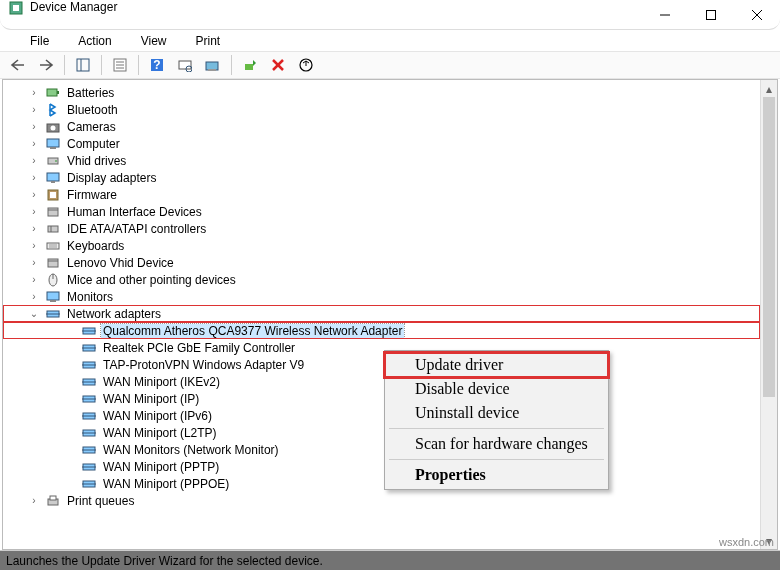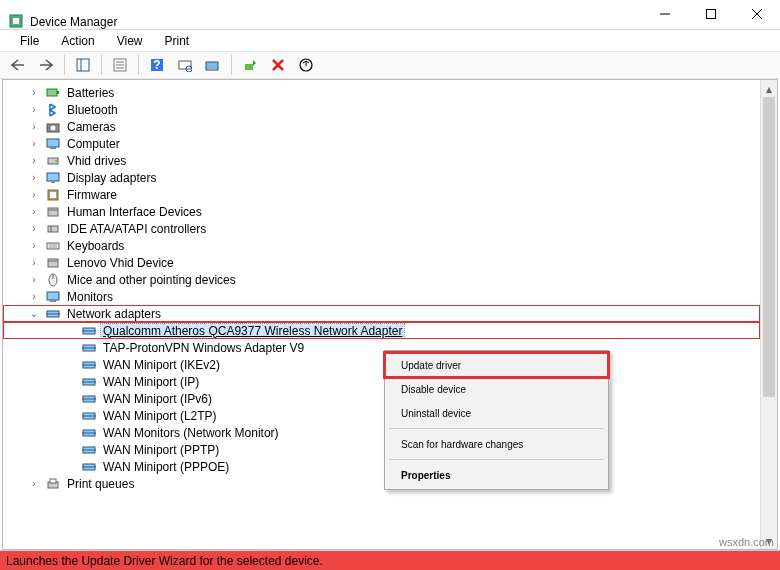--- a/index.html
+++ b/index.html
@@ -1,54 +1,54 @@
 <!DOCTYPE html>
 <html><head>
 <meta charset="utf-8">
 <style>
 * { box-sizing: border-box; margin: 0; padding: 0; font-family: "Segoe UI", Tahoma, sans-serif; font-size: 12px; }
 html, body { width: 780px; height: 570px; overflow: hidden; background: #fff; }
 
-.titlebar { height: 30px; display: flex; align-items: flex-end; padding-left: 8px; border-bottom: 1px solid #ddd; }
+.titlebar { height: 30px; display: flex; align-items: flex-start; padding-left: 8px; border-bottom: 1px solid #ddd; border-radius: 11px; }
 .titlebar .app-icon { width: 16px; height: 16px; margin-right: 6px; }
 .titlebar .title { flex: 1; }
 .titlebar .btn { width: 46px; height: 30px; display: flex; align-items: center; justify-content: center; }
 
-.menubar { height: 21px; display: flex; align-items: center; padding-left: 12px; gap: 6px; }
+.menubar { height: 21px; display: flex; align-items: center; padding-left: 22px; gap: 13px; }
 .menubar .menu-item { padding: 2px 8px; }
 
 .toolbar { height: 28px; display: flex; align-items: center; padding-left: 6px; gap: 4px; border-top: 1px solid #e5e5e5; border-bottom: 1px solid #e5e5e5; background: #fafafa; }
 .toolbar .tbtn { width: 24px; height: 24px; display: flex; align-items: center; justify-content: center; border: 1px solid transparent; }
 .toolbar .sep { width: 1px; height: 20px; background: #ccc; margin: 0 2px; }
 
 .client { position: relative; height: 471px; border: 1px solid #bbb; margin: 0 2px; display: flex; }
 .tree { flex: 1; overflow-y: hidden; padding: 4px 0; position: relative; }
 .scrollbar { width: 17px; background: #f0f0f0; position: relative; border-left: 1px solid #ddd; }
 .scrollbar .thumb { position: absolute; top: 0; left: 2px; right: 2px; height: 300px; background: #cdcdcd; }
 .scrollbar .arrow { position: absolute; left: 0; right: 0; height: 17px; display: flex; align-items: center; justify-content: center; color: #666; }
 .scrollbar .arrow.up { top: 0; }
 .scrollbar .arrow.down { bottom: 0; }
 
 .node { display: flex; align-items: center; height: 17px; padding-left: 24px; white-space: nowrap; }
 .node.child { padding-left: 60px; }
 .node .expander { width: 14px; text-align: center; color: #666; font-size: 10px; }
 .node .dev-icon { width: 16px; height: 16px; margin: 0 4px; display: flex; align-items: center; justify-content: center; }
 .node .label { padding: 0 2px; }
-.node.selected .label { background: #cce8ff; outline: 1px dotted #999; text-decoration: underline; }
+.node.selected .label { background: #cce8ff; outline: 1px dotted #999; }
 
 .hi-red { outline: 1px solid #d33; outline-offset: -1px; }
 .hi-red-thick { outline: 3px solid #d33; outline-offset: -2px; }
 
 .context-menu { position: absolute; left: 381px; top: 270px; width: 225px; background: #f2f2f2; border: 1px solid #aaa; box-shadow: 3px 3px 4px rgba(0,0,0,.25); padding: 2px; }
-.context-menu .item { height: 24px; display: flex; align-items: center; padding-left: 14px; font-size: 10px; }
+.context-menu .item { height: 24px; display: flex; align-items: center; padding-left: 28px; font-size: 16px; font-family: Liberation Serif, serif; }
 .context-menu .item.bold { font-weight: bold; }
 .context-menu .sep { height: 1px; background: #ccc; margin: 3px 2px; }
 .context-hi { position: absolute; left: 381px; top: 272px; width: 225px; height: 26px; pointer-events: none; }
 
-.statusbar { height: 20px; display: flex; align-items: center; padding-left: 6px; background: #ef4444; border-top: 1px solid #ccc; font-size: 11px; }
+.statusbar { height: 20px; display: flex; align-items: center; padding-left: 6px; background: #737373; border-top: 1px solid #ccc; font-size: 11px; }
 
 .watermark { position: absolute; right: 6px; bottom: 22px; font-size: 11px; color: #888; }
 
 
 svg { display: block; }
 </style>
 </head>
 <body>
 
 <div class="titlebar">
@@ -295,20 +295,30 @@
       </div>
       <div class="node child selected hi-red">
         <span class="expander"></span>
         <span class="dev-icon">
           <svg width="16" height="16">
             <rect x="2" y="5" width="12" height="6" fill="#8cf" stroke="#357"></rect>
             <line x1="1" y1="8" x2="15" y2="8" stroke="#357"></line>
           </svg>
         </span>
         <span class="label">Qualcomm Atheros QCA9377 Wireless Network Adapter</span>
+      </div>
+      <div class="node child">
+        <span class="expander"></span>
+        <span class="dev-icon">
+          <svg width="16" height="16">
+            <rect x="2" y="5" width="12" height="6" fill="#8cf" stroke="#357"></rect>
+            <line x1="1" y1="8" x2="15" y2="8" stroke="#357"></line>
+          </svg>
+        </span>
+        <span class="label">Realtek PCIe GbE Family Controller</span>
       </div>
       <div class="node child">
         <span class="expander"></span>
         <span class="dev-icon">
           <svg width="16" height="16">
             <rect x="2" y="5" width="12" height="6" fill="#8cf" stroke="#357"></rect>
             <line x1="1" y1="8" x2="15" y2="8" stroke="#357"></line>
           </svg>
         </span>
         <span class="label">TAP-ProtonVPN Windows Adapter V9</span>

